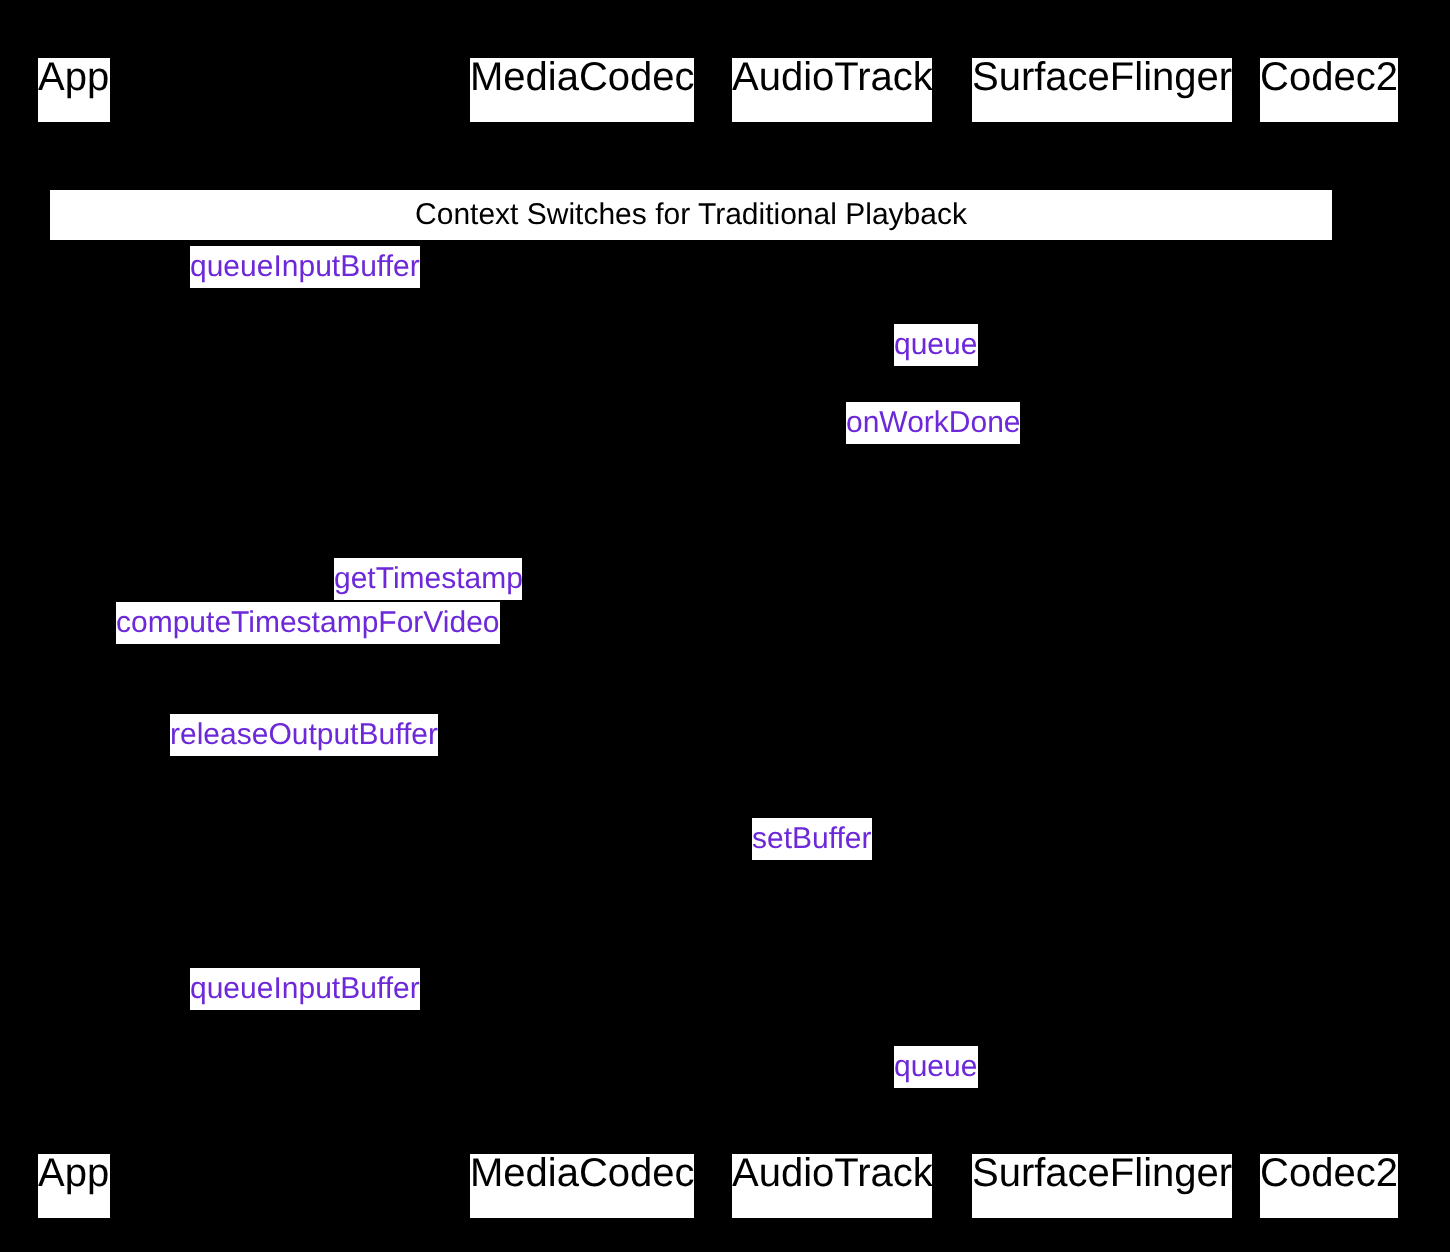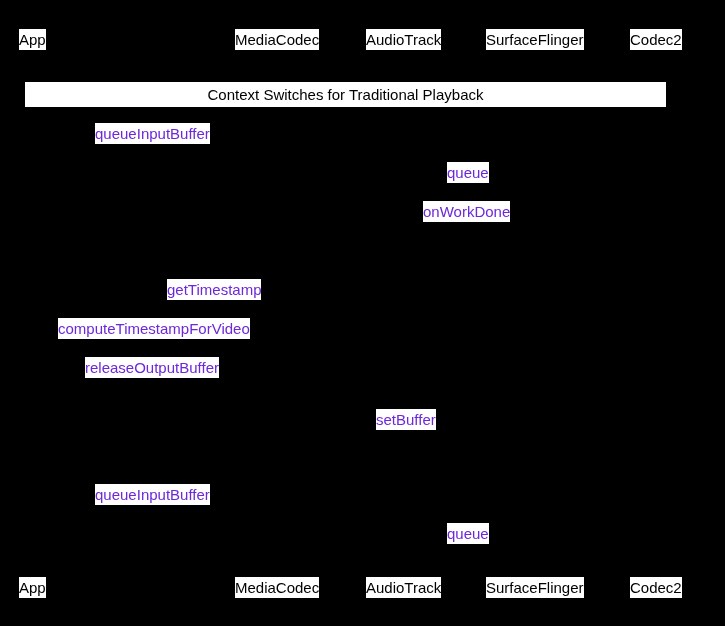--- a/index.html
+++ b/index.html
@@ -19,23 +19,23 @@
     left: 0;
     top: 0;
     width: 725px;
     height: 626px;
   }
   
   .participant {
     position: absolute;
     background: #ffffff;
     color: #000000;
-    font-size: 15px;
+    font-size: 20px;
     line-height: 21px;
-    height: 21px;
+    height: 32px;
     white-space: nowrap;
     font-family: "Liberation Sans", sans-serif;
   }
   
   .section-bar {
     position: absolute;
     background: #ffffff;
     color: #000000;
     border: 1px solid #000000;
     box-sizing: border-box;
@@ -66,33 +66,33 @@
 </style>
 </head>
 <body>
 
 <div id="diagram">
     <div class="lifeline" style="left: 35px;"></div>
     <div class="lifeline" style="left: 282px;"></div>
     <div class="lifeline" style="left: 406px;"></div>
     <div class="lifeline" style="left: 538px;"></div>
     <div class="lifeline" style="left: 657px;"></div>
-    <div class="section-bar" style="left: 24px; top: 81px; width: 643px; height: 27px; text-align: center;">Context Switches for Traditional Playback</div>
+    <div class="section-bar" style="left: 24px; top: 94px; width: 643px; height: 27px; text-align: center;">Context Switches for Traditional Playback</div>
     <div class="participant" style="left: 19px; top: 29px;">App</div>
     <div class="participant" style="left: 235px; top: 29px;">MediaCodec</div>
     <div class="participant" style="left: 366px; top: 29px;">AudioTrack</div>
     <div class="participant" style="left: 486px; top: 29px;">SurfaceFlinger</div>
     <div class="participant" style="left: 630px; top: 29px;">Codec2</div>
     <div class="participant" style="left: 19px; top: 577px;">App</div>
     <div class="participant" style="left: 235px; top: 577px;">MediaCodec</div>
     <div class="participant" style="left: 366px; top: 577px;">AudioTrack</div>
     <div class="participant" style="left: 486px; top: 577px;">SurfaceFlinger</div>
     <div class="participant" style="left: 630px; top: 577px;">Codec2</div>
     <div class="message" style="left: 95px; top: 123px;">queueInputBuffer</div>
     <div class="message" style="left: 447px; top: 162px;">queue</div>
     <div class="message" style="left: 423px; top: 201px;">onWorkDone</div>
     <div class="message" style="left: 167px; top: 279px;">getTimestamp</div>
-    <div class="message" style="left: 58px; top: 318px;">computeTimestampForVideo</div>
+    <div class="message" style="left: 58px; top: 301px;">computeTimestampForVideo</div>
     <div class="message" style="left: 85px; top: 357px;">releaseOutputBuffer</div>
     <div class="message" style="left: 376px; top: 409px; text-align: center;">setBuffer</div>
     <div class="message" style="left: 95px; top: 484px;">queueInputBuffer</div>
     <div class="message" style="left: 447px; top: 523px;">queue</div>
   </div>
 
 </body></html>

